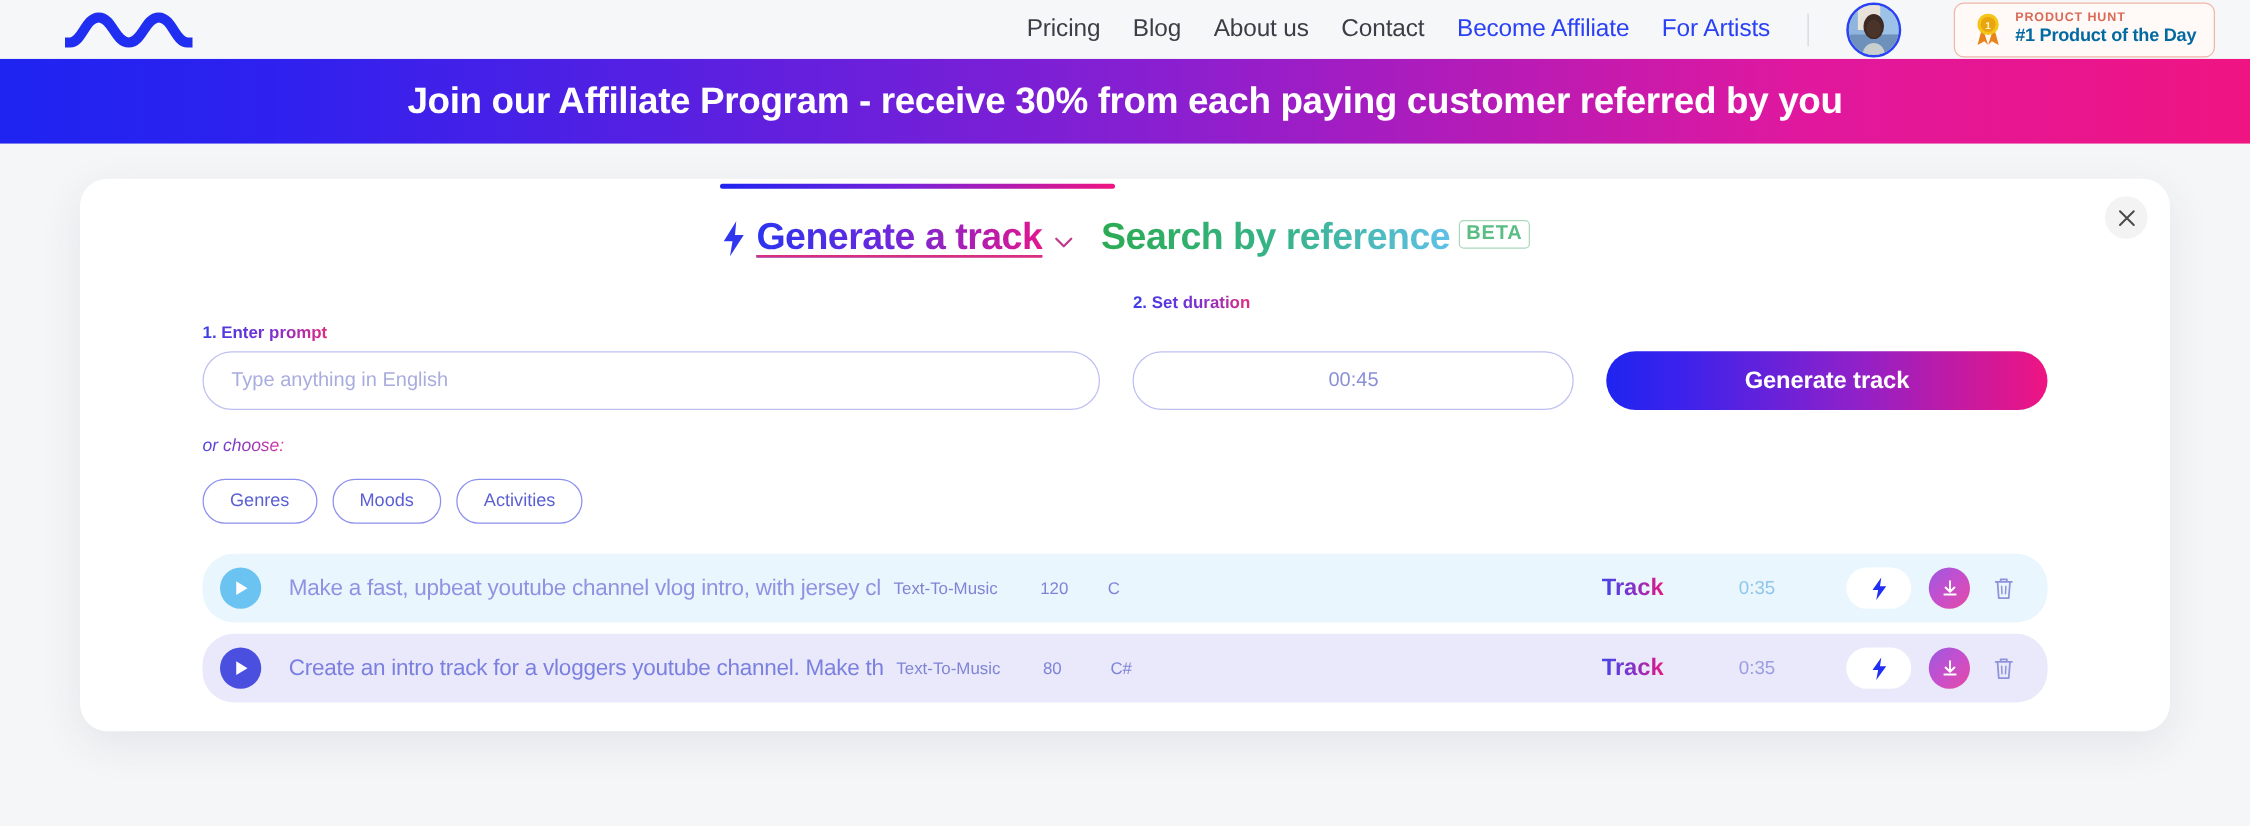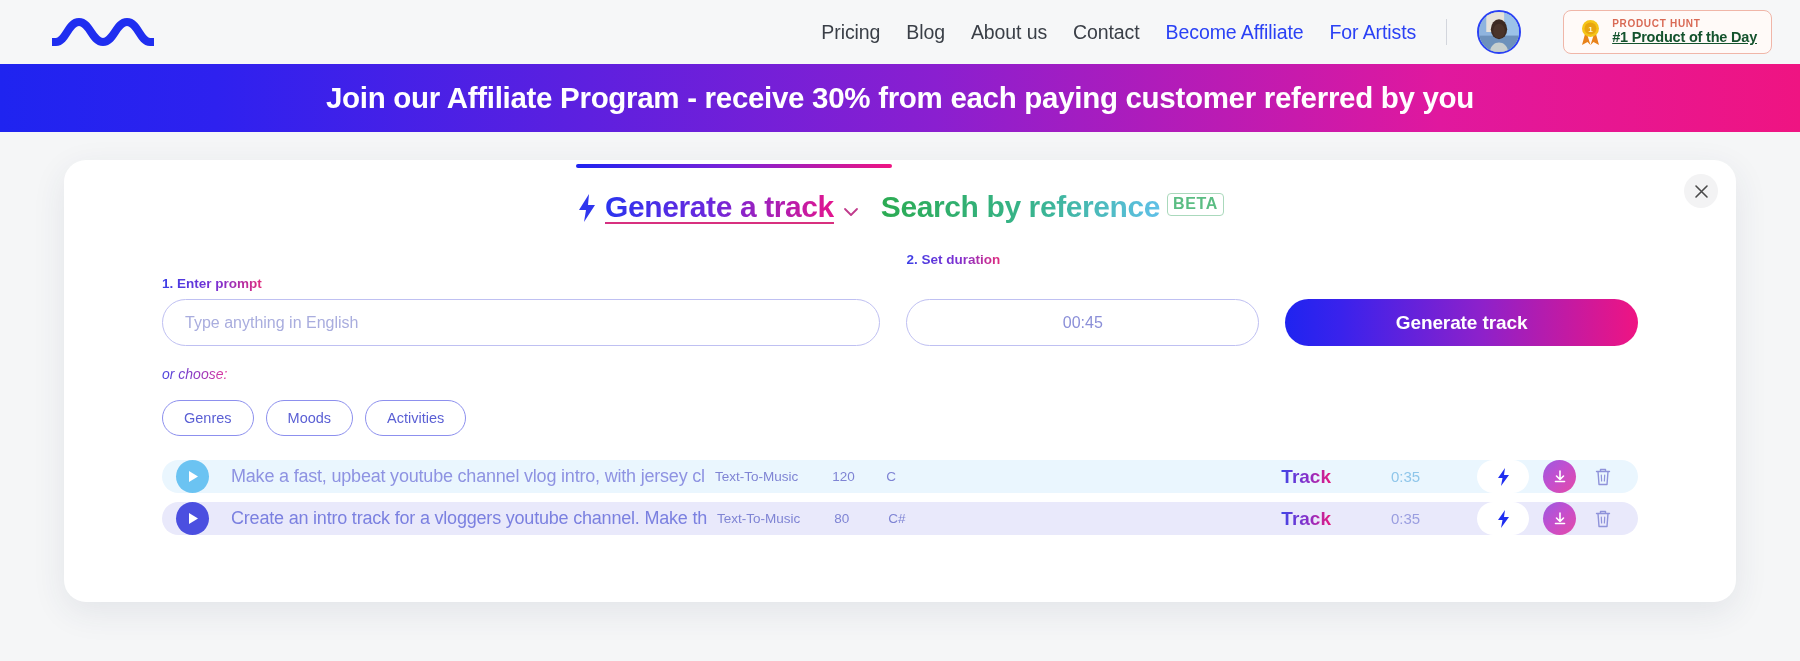--- a/index.html
+++ b/index.html
@@ -11,21 +11,21 @@
   }
 
   body {
     font-family: "Liberation Sans", sans-serif;
     background: #f5f6f7;
     -webkit-font-smoothing: antialiased;
   }
 
   
   .header {
-    height: 64px;
+    height: 47px;
     background: #f6f7f8;
     display: flex;
     align-items: center;
     padding: 0 28px 0 52px;
     position: relative;
   }
 
   .logo {
     width: 104px;
     height: 40px;
@@ -84,24 +84,23 @@
   .ph-text { display: flex; flex-direction: column; justify-content: center; line-height: 1.05; }
   .ph-kicker {
     font-size: 10px;
     font-weight: bold;
     letter-spacing: 0.7px;
     color: #d96a55;
   }
   .ph-title {
     font-size: 14.5px;
     font-weight: bold;
-    color: #14532d;
+    color: #0369a1;
     letter-spacing: -0.2px;
     margin-top: 1px;
-    text-decoration: underline;
   }
 
   
   .banner {
     height: 68px;
     background: linear-gradient(90deg, #1f24f0 0%, #2e21ef 12%, #8a1fd0 52%, #e0189e 80%, #ef1482 100%);
     display: flex;
     align-items: center;
     justify-content: center;
   }
@@ -301,21 +300,21 @@
   
   .tracks {
     margin-top: 24px;
     padding: 0 98px;
     display: flex;
     flex-direction: column;
     gap: 9px;
   }
 
   .track-row {
-    height: 33px;
+    height: 55px;
     border-radius: 25px;
     display: flex;
     align-items: center;
     padding: 0 22px 0 14px;
     justify-content: space-between;
   }
   .track-row.variant-a { background: #eaf6fe; }
   .track-row.variant-b { background: #e9e9fb; }
 
   .play-btn {

